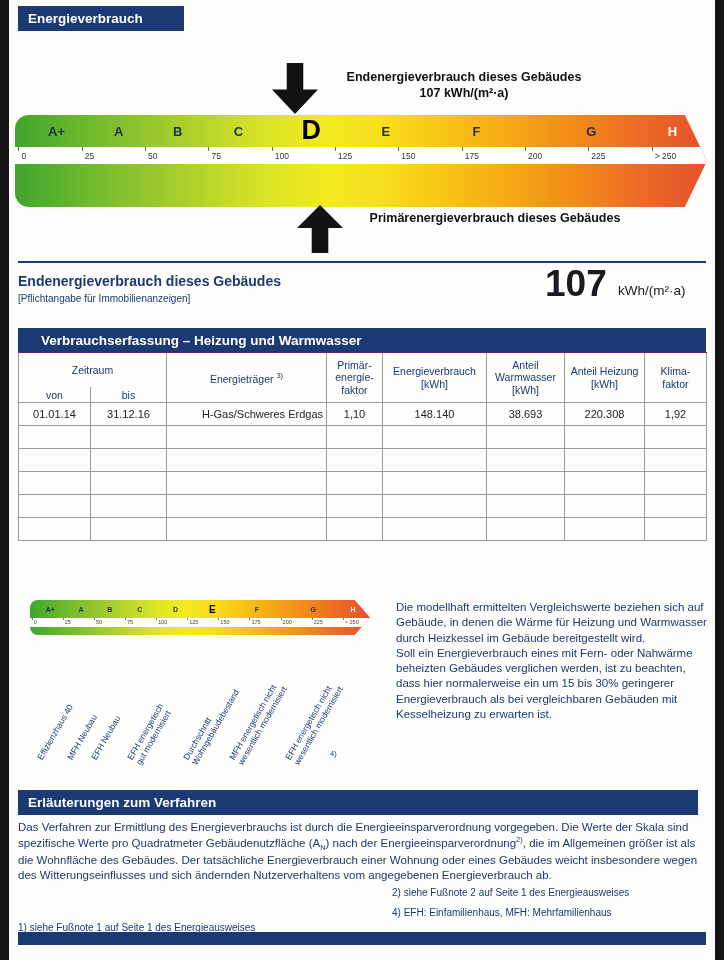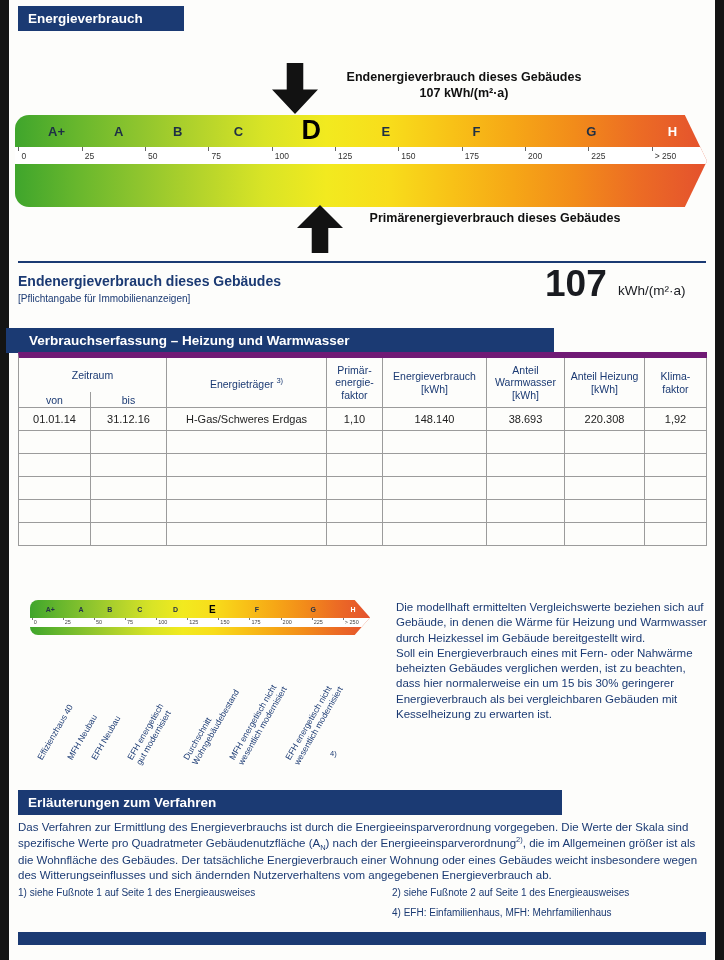--- a/index.html
+++ b/index.html
@@ -42,29 +42,29 @@
 
   
   .sum-head { position:absolute; left:18px; top:273px; font-size:14px; font-weight:700; color:#1b3a73; }
   .sum-note { position:absolute; left:18px; top:293px; font-size:10px; color:#1b3a73; }
   .sum-value { position:absolute; left:545px; top:263px; font-size:37px; font-weight:700; color:#191b20; }
   .sum-unit  { position:absolute; left:618px; top:283px; font-size:13.5px; color:#191b20; }
 
   
   .vtable { position:absolute; left:18px; top:352px; width:688px; border-collapse:separate;
             border-spacing:0; table-layout:fixed; font-size:11px; color:#222;
-            border-left:1px solid #9b9b9b; border-top:6px solid #701a75; }
+            border-left:1px solid #9b9b9b; border-top:1px solid #701a75; }
   .vtable th, .vtable td { border-right:1px solid #9b9b9b; border-bottom:1px solid #9b9b9b;
             padding:1px 3px; vertical-align:middle; }
   .vtable th { color:#1b3a73; font-weight:400; font-size:10.5px; text-align:center; }
   .vtable th.pre { white-space:pre-line; line-height:1.15; }
   .vtable th.zeitraum { border-bottom:none; height:34px; }
   .vtable tr.sub th { height:16px; }
   .vtable td { height:23px; text-align:center; }
-  .vtable td.left { text-align:center; }
+  .vtable td.left { text-align:right; }
   .vtable sup, .proc-text sup { font-size:7.5px; }
   .proc-text sub { font-size:7.5px; }
 
   
   .mini-band { position:absolute; left:30px; top:600px; width:340px; height:35px;
                border-radius:8px 0 0 8px;
                clip-path:polygon(0 0, 95.5% 0, 100% 50%, 95.5% 100%, 0 100%); }
   .mcl { position:absolute; top:9px; transform:translate(-50%,-50%); font-weight:700;
          font-size:7px; color:#253248; }
   .mcl.big { font-size:10px; color:#000; }
@@ -80,21 +80,21 @@
 
   .cmp-text { position:absolute; left:396px; top:600px; width:311px; font-size:11.5px;
               line-height:1.33; color:#1b3a73; }
   .cmp-text p { margin:0; }
 
   
   .proc-text { position:absolute; left:18px; top:820px; width:688px; font-size:11.5px;
                line-height:1.32; color:#1b3a73; }
   .fnotes { position:absolute; top:886px; font-size:10px; color:#1b3a73; line-height:1.3; }
   .fnotes div { margin-bottom:7px; }
-  .fn-left { left:18px; width:364px; }
+  .fn-left { left:18px; width:364px;margin-top:35px; }
   .fn-right { left:392px; width:314px; }
 
   .bottombar { position:absolute; left:18px; top:932px; width:688px; height:13px; background:#1b3a73; }
 </style>
 </head>
 <body>
 
 <div id="page">
   <div class="edge left"></div>
   <div class="edge right"></div>
@@ -139,21 +139,21 @@
     <div>Primärenergieverbrauch dieses Gebäudes</div>
   </div>
 
   <div class="divider"></div>
 
   <div class="sum-head">Endenergieverbrauch dieses Gebäudes</div>
   <div class="sum-note">[Pflichtangabe für Immobilienanzeigen]</div>
   <div class="sum-value">107</div>
   <div class="sum-unit">kWh/(m²·a)</div>
 
-  <div class="navybar" style="left:6px; top:328px; width:548px;padding-left:23px;">
+  <div class="navybar" style="left:18px; top:328px; width:688px;padding-left:23px;">
     <span>Verbrauchserfassung – Heizung und Warmwasser</span>
   </div>
   <table class="vtable">
     <colgroup>
       <col style="width:72px">
         <col style="width:76px">
         <col style="width:160px">
         <col style="width:56px">
       <col style="width:104px">
         <col style="width:78px">
@@ -283,21 +283,21 @@
 wesentlich modernisiert</div>
   <div class="rot" style="left:284px">EFH energetisch nicht
 wesentlich modernisiert</div>
   <div class="fn4-marker">4)</div>
 
   <div class="cmp-text">
     <p>Die modellhaft ermittelten Vergleichswerte beziehen sich auf Gebäude, in denen die Wärme für Heizung und Warmwasser durch Heizkessel im Gebäude bereitgestellt wird.</p>
     <p>Soll ein Energieverbrauch eines mit Fern- oder Nahwärme beheizten Gebäudes verglichen werden, ist zu beachten, dass hier normalerweise ein um 15 bis 30% geringerer Energieverbrauch als bei vergleichbaren Gebäuden mit Kesselheizung zu erwarten ist.</p>
   </div>
 
-  <div class="navybar" style="left:18px; top:790px; width:544px;">
+  <div class="navybar" style="left:18px; top:790px; width:680px;">
     <span>Erläuterungen zum Verfahren</span>
   </div>
   <div class="proc-text">
     <span>Das Verfahren zur Ermittlung des Energieverbrauchs ist durch die Energieeinsparverordnung vorgegeben. Die Werte der Skala sind spezifische Werte pro Quadratmeter Gebäudenutzfläche (A</span><sub>N</sub><span>) nach der Energieeinsparverordnung</span><sup>2)</sup><span>, die im Allgemeinen größer ist als die Wohnfläche des Gebäudes. Der tatsächliche Energieverbrauch einer Wohnung oder eines Gebäudes weicht insbesondere wegen des Witterungseinflusses und sich ändernden Nutzerverhaltens vom angegebenen Energieverbrauch ab.</span>
   </div>
 
   <div class="fnotes fn-left">
     <div>1) siehe Fußnote 1 auf Seite 1 des Energieausweises</div>
   </div>
   <div class="fnotes fn-right">

